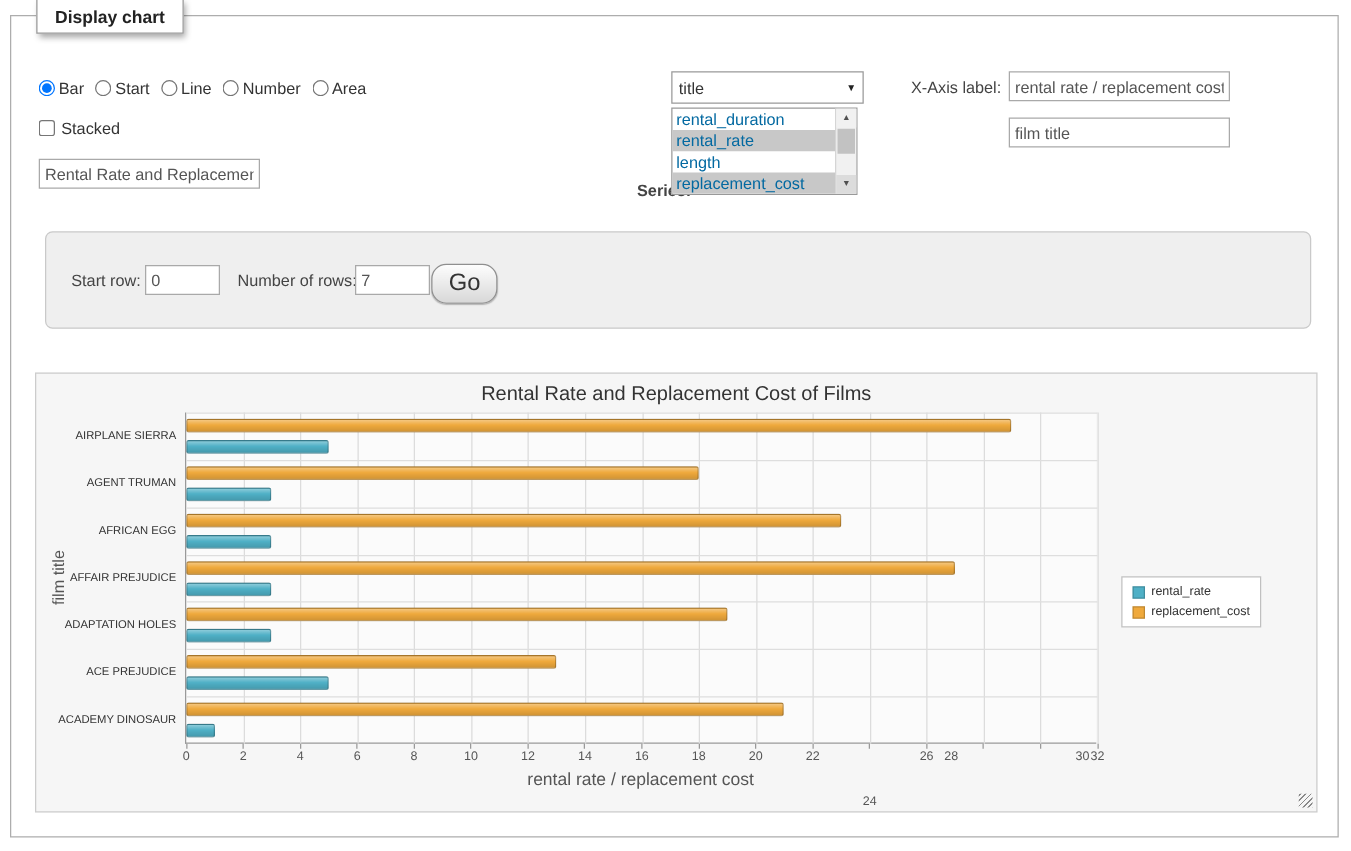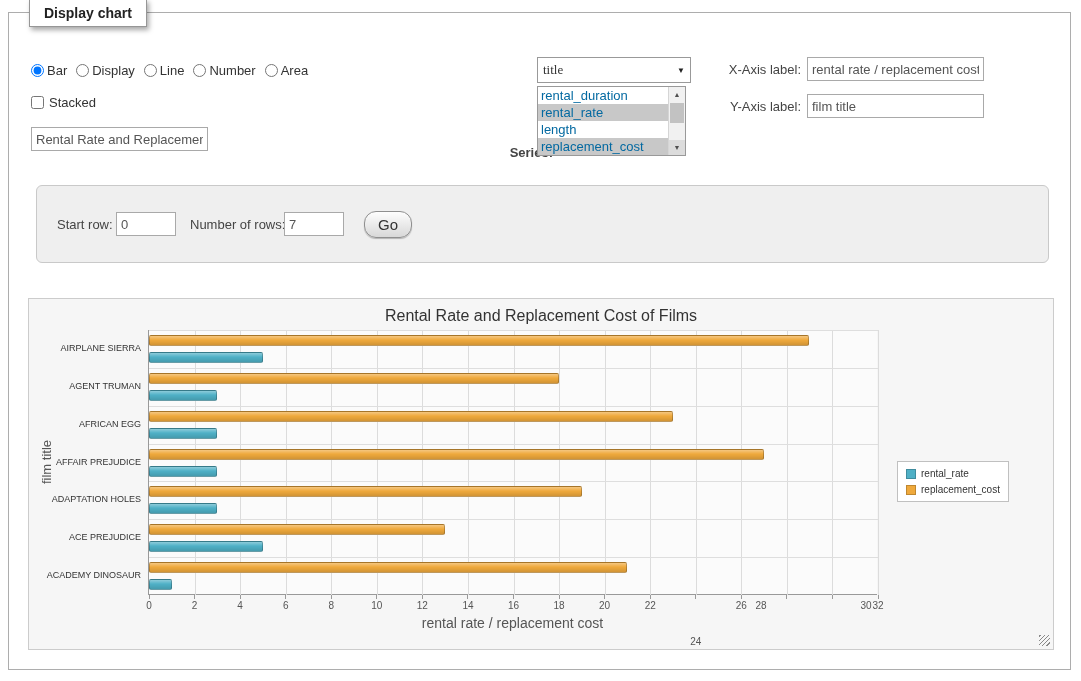--- a/index.html
+++ b/index.html
@@ -13,40 +13,40 @@
 
   
   .radio-row { position:absolute; left:22px; top:50px; display:flex; gap:9px; align-items:center; }
   .radio-item { display:flex; align-items:center; gap:3px; font-size:13px; color:#333; cursor:default; }
   .check-row { position:absolute; left:22px; top:82px; display:flex; align-items:center; gap:5px; font-size:13px; color:#333; }
 
   input[type=text] { border:1px solid #a9a9a9; background:#fff; font-family:"Liberation Sans",sans-serif; font-size:13px; color:#555; padding:0 4px; height:24px; }
 
   .title-input { position:absolute; left:22px; top:114px; width:177px; }
 
-  .select-box { position:absolute; left:528px; top:44px; width:154px; height:26px; border:1px solid #999; background:#fff; font-size:13px; color:#333; display:flex; align-items:center; padding:0 5px;font-family:Liberation Serif, serif; }
+  .select-box { position:absolute; left:528px; top:44px; width:154px; height:26px; border:1px solid #999; background:#fff; font-size:13px; color:#333; display:flex; align-items:center; padding:0 5px; }
   .select-box .sel-text { flex:1; }
   .sel-arrow { font-size:8px; color:#222; }
 
   .listbox { position:absolute; left:528px; top:73px; width:149px; height:70px; border:1px solid #999; background:#fff; display:flex; }
   .list-options { flex:1; overflow:hidden; }
   .list-option { font-size:13px; color:#0369a1; line-height:17px; padding-left:3px; white-space:nowrap; }
   .list-option.selected { background:#c8c8c8; }
   .scrollbar { width:17px; background:#f1f1f1; border-left:1px solid #d5d5d5; position:relative; }
   .sb-btn { position:absolute; left:0; width:100%; height:15px; font-size:7px; color:#505050; display:flex; align-items:center; justify-content:center; background:#f1f1f1; }
   .sb-up { top:0; } .sb-down { bottom:0; background:#dcdcdc; }
   .sb-thumb { position:absolute; left:1px; top:16px; width:14px; height:20px; background:#c2c2c2; }
 
   .xal-input { position:absolute; left:798px; top:44px; width:177px; }
   .yal-input { position:absolute; left:798px; top:81px; width:177px; }
 
   .rows-panel { position:absolute; left:27px; top:172px; width:1013px; height:78px; background:#efefef; border:1px solid #c9c9c9; border-radius:6px; }
   .rows-panel .ctl-label { line-height:26px; }
   .rp-input { position:absolute; top:26px; width:60px; }
-  .go-btn { position:absolute; left:327px; top:25px; padding:4px 13px; font-family:"Liberation Sans",sans-serif; font-size:15px; color:#333; background:linear-gradient(180deg,#fdfdfd,#d8d8d8); border:1px solid #8f8f8f; border-radius:12px; box-shadow:0 1px 1px rgba(0,0,0,.25); }
+  .go-btn { position:absolute; left:308px; top:25px; padding:4px 13px; font-family:"Liberation Sans",sans-serif; font-size:19px; color:#333; background:linear-gradient(180deg,#fdfdfd,#d8d8d8); border:1px solid #8f8f8f; border-radius:12px; box-shadow:0 1px 1px rgba(0,0,0,.25); }
 
   
   .chart-panel { position:absolute; left:19px; top:285px; width:1026px; height:352px; background:#f6f6f6; border:1px solid #ccc; }
   .chart-title { position:absolute; left:0; top:8px; width:100%; text-align:center; font-size:16px; color:#333; }
   .plot { position:absolute; left:119px; top:31px; width:729px; height:265px; background:#fbfbfb; border-left:1px solid #999; border-bottom:1px solid #999; }
   .vgrid { position:absolute; top:0; width:1px; height:265px; background:#dcdcdc; }
   .hgrid { position:absolute; left:0; width:729px; height:1px; background:#dedede; }
   .tickmark { position:absolute; top:265px; width:1px; height:4px; background:#999; }
   .xtick { position:absolute; top:270px; width:40px; text-align:center; font-size:10px; color:#555; }
   .cat-label { position:absolute; left:-122px; width:114px; text-align:right; font-size:9px; color:#333; }
@@ -65,21 +65,21 @@
 <div class="outer">
   <div class="tab"><span>Display chart</span></div>
 
   <div class="radio-row" id="chart-type-radios">
       <label class="radio-item">
         <input type="radio" name="chartType" checked="" style="">
         <span>Bar</span>
       </label>
       <label class="radio-item">
         <input type="radio" name="chartType" style="">
-        <span>Display</span>
+        <span>Start</span>
       </label>
       <label class="radio-item">
         <input type="radio" name="chartType" style="">
         <span>Line</span>
       </label>
       <label class="radio-item">
         <input type="radio" name="chartType" style="">
         <span>Number</span>
       </label>
       <label class="radio-item">
@@ -111,21 +111,20 @@
     <div class="scrollbar">
       <div class="sb-btn sb-up">▲</div>
       <div class="sb-thumb"></div>
       <div class="sb-btn sb-down">▼</div>
     </div>
   </div>
 
   <div class="ctl-label right" style="left:640px;top:44px;width:152px;">X-Axis label:</div>
   <input type="text" class="xal-input" value="rental rate / replacement cost" style="">
 
-  <div class="ctl-label right" style="left:640px;top:81px;width:152px;">Y-Axis label:</div>
   <input type="text" class="yal-input" value="film title" style="">
 
   <div class="rows-panel">
     <div class="ctl-label" style="left:20px;top:26px;">Start row:</div>
     <input type="text" class="rp-input" style="left: 79px;" value="0">
     <div class="ctl-label" style="left:153px;top:26px;">Number of rows:</div>
     <input type="text" class="rp-input" style="left: 247px;" value="7">
     <button class="go-btn">Go</button>
   </div>
 

